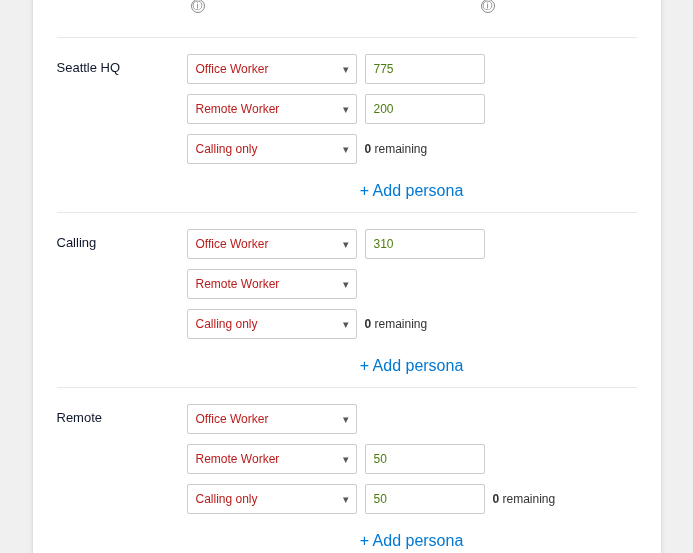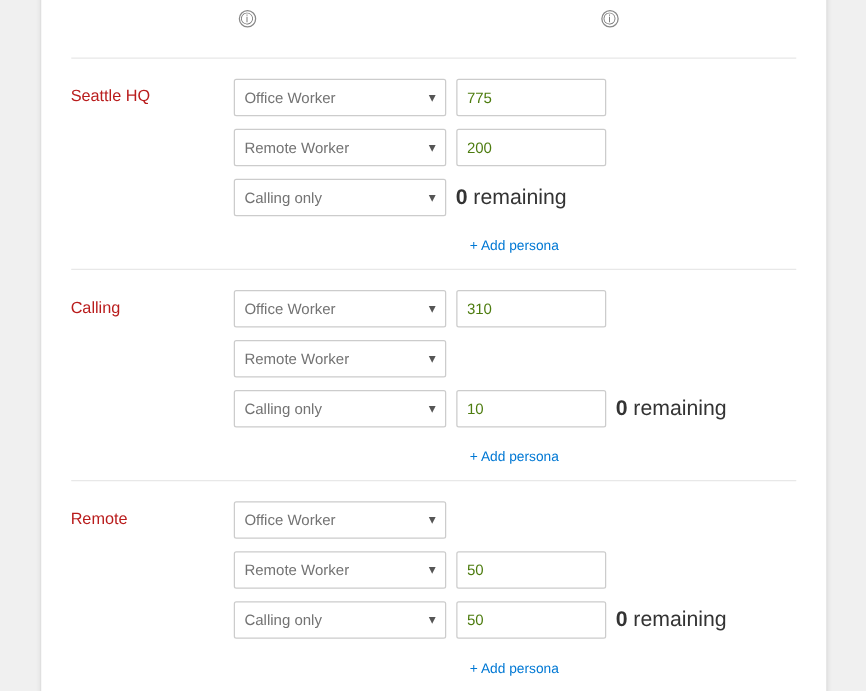--- a/index.html
+++ b/index.html
@@ -46,21 +46,21 @@
       border-top: 1px solid #e8e8e8;
       padding: 16px 0 8px 0;
     }
     .site-row {
       display: flex;
       align-items: flex-start;
     }
     .site-name {
       width: 130px;
       padding-top: 6px;
-      color: #b91c1c;
+      color: #0f172a;
       font-size: 13px;
     }
     .personas-col {
       flex: 1;
       display: flex;
       flex-direction: column;
       gap: 10px;
     }
     .persona-row {
       display: flex;
@@ -71,21 +71,21 @@
       position: relative;
       width: 170px;
     }
     .select-wrapper select {
       width: 100%;
       height: 30px;
       border: 1px solid #ccc;
       border-radius: 2px;
       padding: 0 28px 0 8px;
       font-size: 12px;
-      color: #737373;
+      color: #b91c1c;
       background: #fff;
       appearance: none;
       -webkit-appearance: none;
       cursor: pointer;
     }
     .select-wrapper::after {
       content: '▾';
       position: absolute;
       right: 8px;
       top: 50%;
@@ -102,30 +102,30 @@
       padding: 0 8px;
       font-size: 12px;
       color: #4d7c0f;
       outline: none;
     }
     .user-count-input.active {
       border-color: #0078d4;
       border-width: 2px;
     }
     .remaining-text {
-      font-size: 17px;
+      font-size: 12px;
       color: #333;
       white-space: nowrap;
     }
     .remaining-text .zero {
       font-weight: 700;
     }
     .add-persona-btn {
       color: #0078d4;
-      font-size: 11px;
+      font-size: 16px;
       background: none;
       border: none;
       cursor: pointer;
       padding: 4px 0;
       margin-top: 4px;
     }
   </style>
 </head>
 <body>
 
@@ -170,21 +170,20 @@
           <div class="personas-col">
             <div class="persona-row">
               <div class="select-wrapper"><select><option value="Office Worker">Office Worker</option><option value="Remote Worker">Remote Worker</option><option value="Calling only">Calling only</option></select></div>
               <input type="text" class="user-count-input" value="310" style="">
             </div>
             <div class="persona-row">
               <div class="select-wrapper"><select><option value="Office Worker">Office Worker</option><option value="Remote Worker" selected="">Remote Worker</option><option value="Calling only">Calling only</option></select></div>
             </div>
             <div class="persona-row">
               <div class="select-wrapper"><select><option value="Office Worker">Office Worker</option><option value="Remote Worker">Remote Worker</option><option value="Calling only" selected="">Calling only</option></select></div>
-              <input type="text" class="user-count-input" value="10" style="">
               <span class="remaining-text"><span class="zero">0</span> remaining</span>
             </div>
             <button class="add-persona-btn">+ Add persona</button>
           </div>
         </div>
       </div>
       <div class="site-section">
         <div class="site-row">
           <div class="site-name">Remote</div>
           <div class="personas-col">

